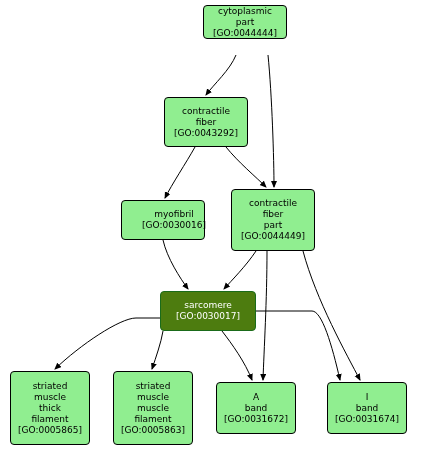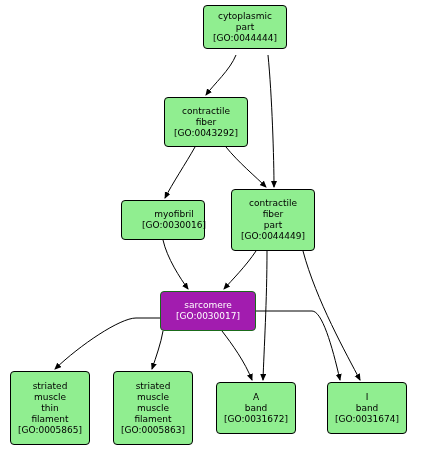--- a/index.html
+++ b/index.html
@@ -35,21 +35,21 @@
     align-items: center;
     justify-content: center;
     text-align: center;
     line-height: 11px;
     font-size: 9px;
     color: #000000;
     background: #90ee90;
     padding: 1px 2px;
   }
   .node.highlight {
-    background: #a21caf;
+    background: #4d7c0f;
     border-color: #1a6b1a;
     color: #ffffff;
   }
   .node .line {
     display: block;
     white-space: nowrap;
   }
 </style>
 </head>
 <body>
@@ -70,21 +70,21 @@
         <path d="M 256,251 C 246,266 232,280 224,289" fill="none" stroke="#000000" stroke-width="1" marker-end="url(#arrow)"></path>
         <path d="M 267,251 C 267,300 264,350 263,380" fill="none" stroke="#000000" stroke-width="1" marker-end="url(#arrow)"></path>
         <path d="M 303,251 C 316,300 347,355 360,380" fill="none" stroke="#000000" stroke-width="1" marker-end="url(#arrow)"></path>
         <path d="M 160,318 L 136,318 C 120,318 80,345 55,369" fill="none" stroke="#000000" stroke-width="1" marker-end="url(#arrow)"></path>
         <path d="M 163,331 C 161,343 156,357 152,369" fill="none" stroke="#000000" stroke-width="1" marker-end="url(#arrow)"></path>
         <path d="M 222,331 C 232,344 245,362 252,380" fill="none" stroke="#000000" stroke-width="1" marker-end="url(#arrow)"></path>
         <path d="M 256,311 L 312,311 C 322,311 332,345 340,380" fill="none" stroke="#000000" stroke-width="1" marker-end="url(#arrow)"></path>
       </g>
   </svg>
   <div id="nodes">
-      <div class="node" style="left: 203px; top: 5px; width: 84px; height: 44px;">
+      <div class="node" style="left: 203px; top: 5px; width: 84px; height: 34px;">
         <span class="line">cytoplasmic</span>
         <span class="line">part</span>
         <span class="line">[GO:0044444]</span>
       </div>
       <div class="node" style="left: 164px; top: 97px; width: 84px; height: 50px;">
         <span class="line">contractile</span>
         <span class="line">fiber</span>
         <span class="line">[GO:0043292]</span>
       </div>
       <div class="node" style="left: 121px; top: 200px; width: 84px; height: 40px; padding-left: 24px;">
@@ -97,21 +97,21 @@
         <span class="line">part</span>
         <span class="line">[GO:0044449]</span>
       </div>
       <div class="node highlight" style="left: 160px; top: 291px; width: 96px; height: 40px;">
         <span class="line">sarcomere</span>
         <span class="line">[GO:0030017]</span>
       </div>
       <div class="node" style="left: 10px; top: 371px; width: 80px; height: 74px;">
         <span class="line">striated</span>
         <span class="line">muscle</span>
-        <span class="line">thin</span>
+        <span class="line">thick</span>
         <span class="line">filament</span>
         <span class="line">[GO:0005865]</span>
       </div>
       <div class="node" style="left: 113px; top: 371px; width: 80px; height: 74px;">
         <span class="line">striated</span>
         <span class="line">muscle</span>
         <span class="line">muscle</span>
         <span class="line">filament</span>
         <span class="line">[GO:0005863]</span>
       </div>

